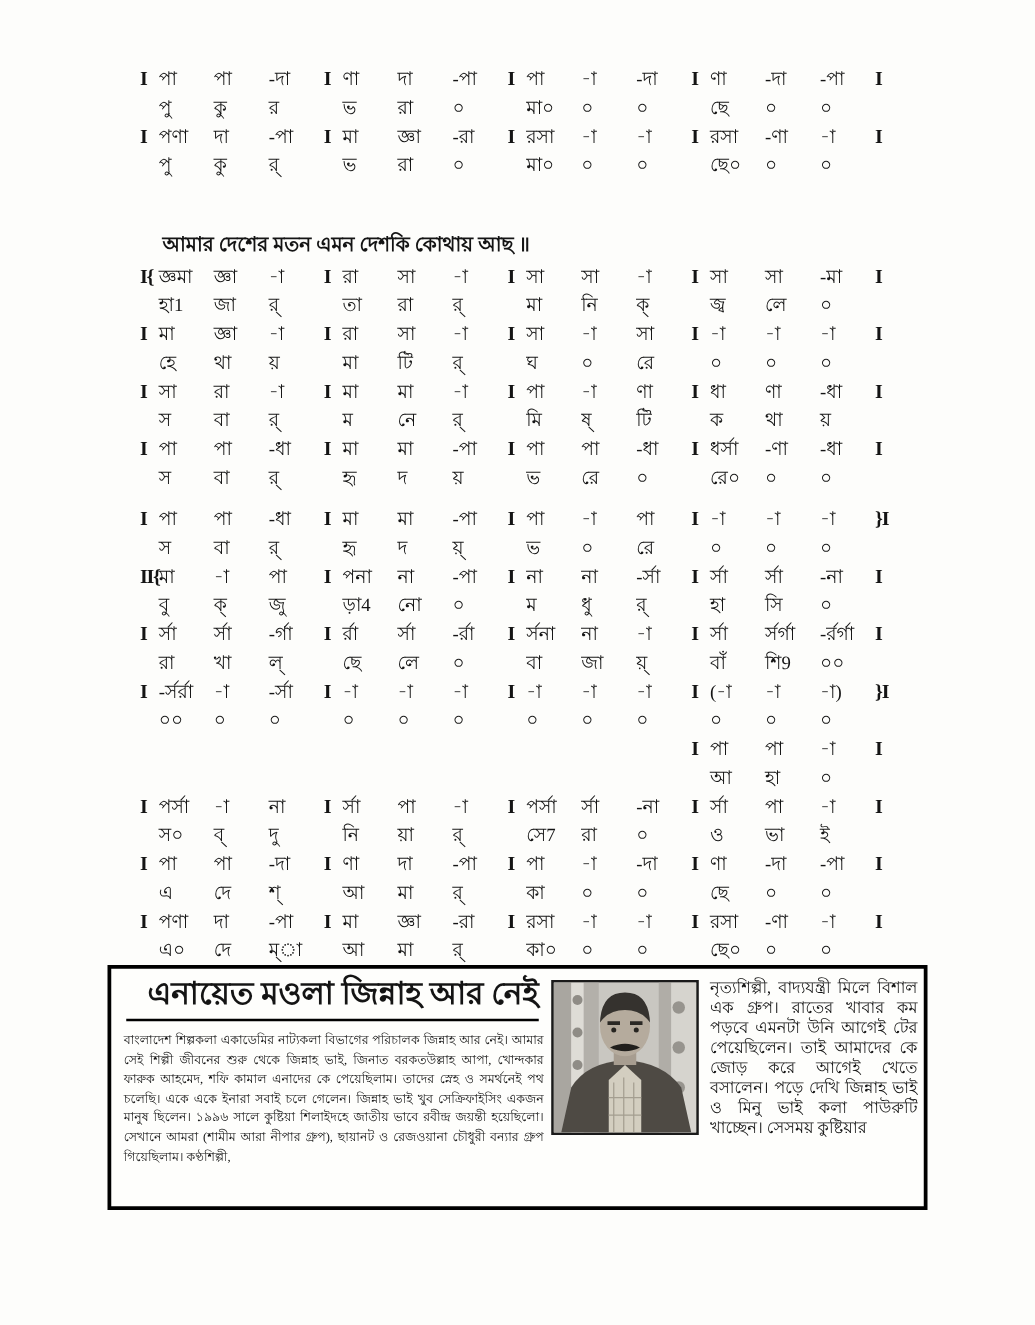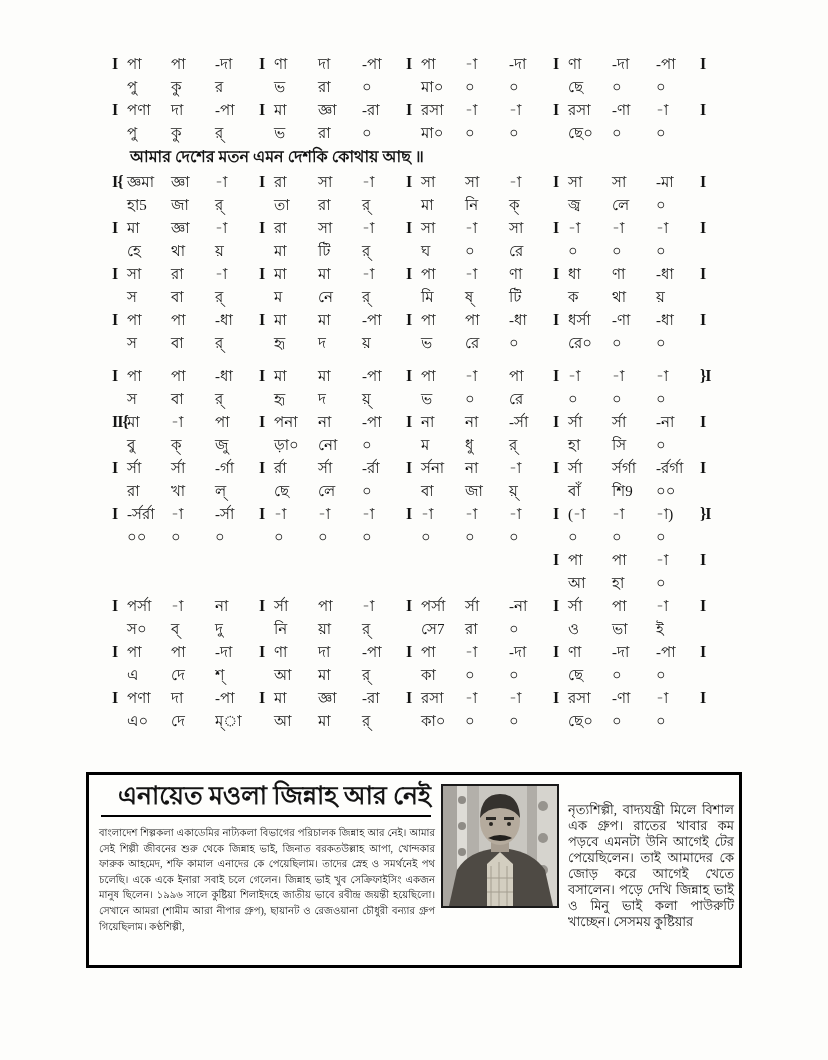--- a/index.html
+++ b/index.html
@@ -16,20 +16,21 @@
     width:15px;flex:0 0 15px;font-weight:bold;font-size:16px;line-height:20px;
     white-space:nowrap;font-family:"Liberation Serif",serif;letter-spacing:-1px;
   }
   .ncell{
     width:44px;flex:0 0 44px;font-size:15px;line-height:20px;white-space:nowrap;
   }
   .lyrics .ncell{font-size:15px;}
   .caption{
     font-size:16px;line-height:22px;height:26px;padding-left:18px;
     font-weight:bold;
+    margin-top:40px;
   }
   
   #article{
     position:absolute;left:86px;top:772px;width:650px;height:190px;
     border:3px solid #000;background:#fefefc;box-sizing:content-box;
   }
   .art-title{
     position:absolute;left:12px;top:4px;width:330px;text-align:right;
     font-size:25px;font-weight:bold;line-height:34px;
     border-bottom:2px solid #000;padding-bottom:2px;
@@ -38,21 +39,21 @@
     position:absolute;left:10px;top:50px;width:336px;
     font-size:10px;line-height:15.6px;text-align:justify;
   }
   .art-photo{
     position:absolute;left:352px;top:9px;width:118px;height:124px;
     border:2px solid #1a1a1a;box-sizing:border-box;background:#cfcdc8;
   }
   .art-photo svg{display:block;width:100%;height:100%;}
   .art-right{
     position:absolute;left:479px;top:7px;width:166px;
-    font-size:13px;line-height:16px;text-align:justify;margin-top:20px;
+    font-size:13px;line-height:16px;text-align:justify;
   }
   .art-bottom{
     position:absolute;left:352px;top:137px;width:294px;
     font-size:13px;line-height:16px;text-align:justify;
   }
   
   #footer{
     position:absolute;left:0;top:1000px;width:828px;text-align:center;
     font-size:16px;font-weight:bold;
   }
@@ -154,21 +155,21 @@
         <span class="ncell">সা</span>
         <span class="ncell">-া</span>
         <span class="bar">I</span>
         <span class="ncell">সা</span>
         <span class="ncell">সা</span>
         <span class="ncell">-মা</span>
         <span class="bar">I</span>
       </div>
       <div class="nrow lyrics">
         <span class="bar"></span>
-        <span class="ncell">হা5</span>
+        <span class="ncell">হা1</span>
         <span class="ncell">জা</span>
         <span class="ncell">র্</span>
         <span class="bar"></span>
         <span class="ncell">তা</span>
         <span class="ncell">রা</span>
         <span class="ncell">র্</span>
         <span class="bar"></span>
         <span class="ncell">মা</span>
         <span class="ncell">নি</span>
         <span class="ncell">ক্</span>
@@ -348,21 +349,21 @@
         <span class="ncell">র্সা</span>
         <span class="ncell">-না</span>
         <span class="bar">I</span>
       </div>
       <div class="nrow lyrics">
         <span class="bar"></span>
         <span class="ncell">বু</span>
         <span class="ncell">ক্</span>
         <span class="ncell">জু</span>
         <span class="bar"></span>
-        <span class="ncell">ড়া০</span>
+        <span class="ncell">ড়া4</span>
         <span class="ncell">নো</span>
         <span class="ncell">০</span>
         <span class="bar"></span>
         <span class="ncell">ম</span>
         <span class="ncell">ধু</span>
         <span class="ncell">র্</span>
         <span class="bar"></span>
         <span class="ncell">হা</span>
         <span class="ncell">সি</span>
         <span class="ncell">০</span>

